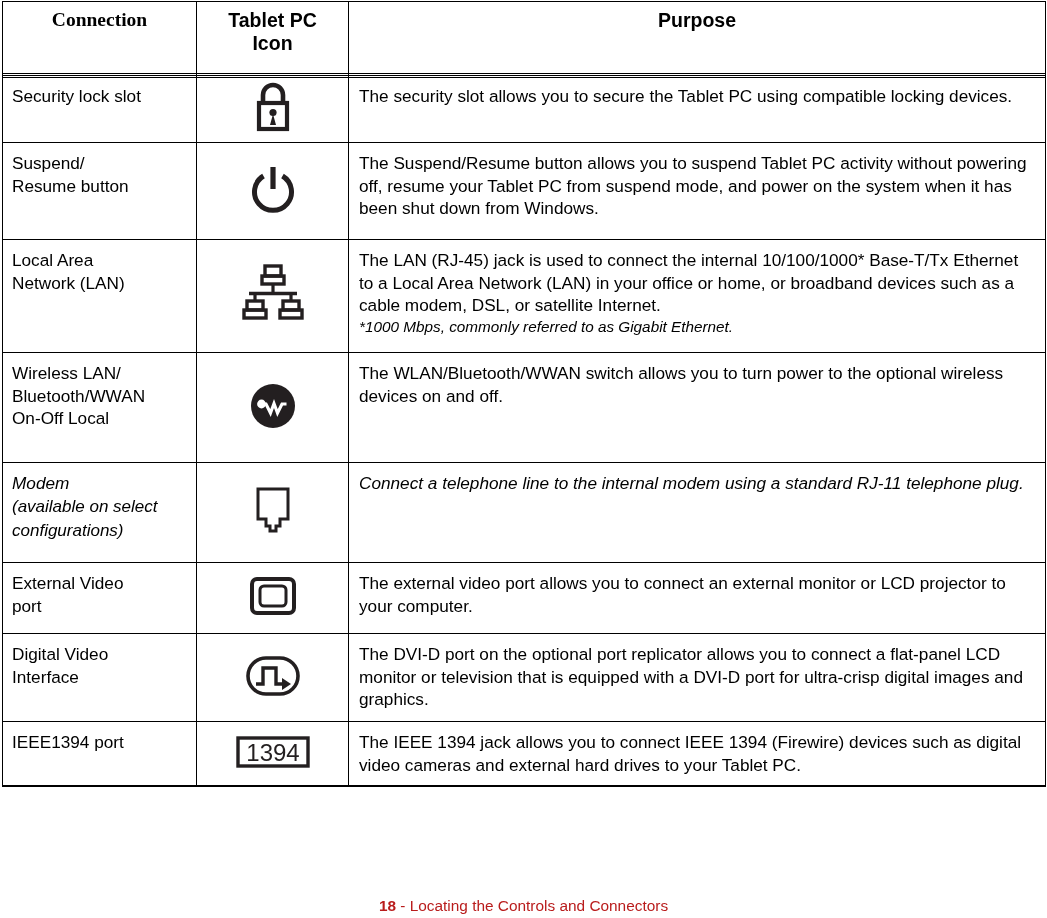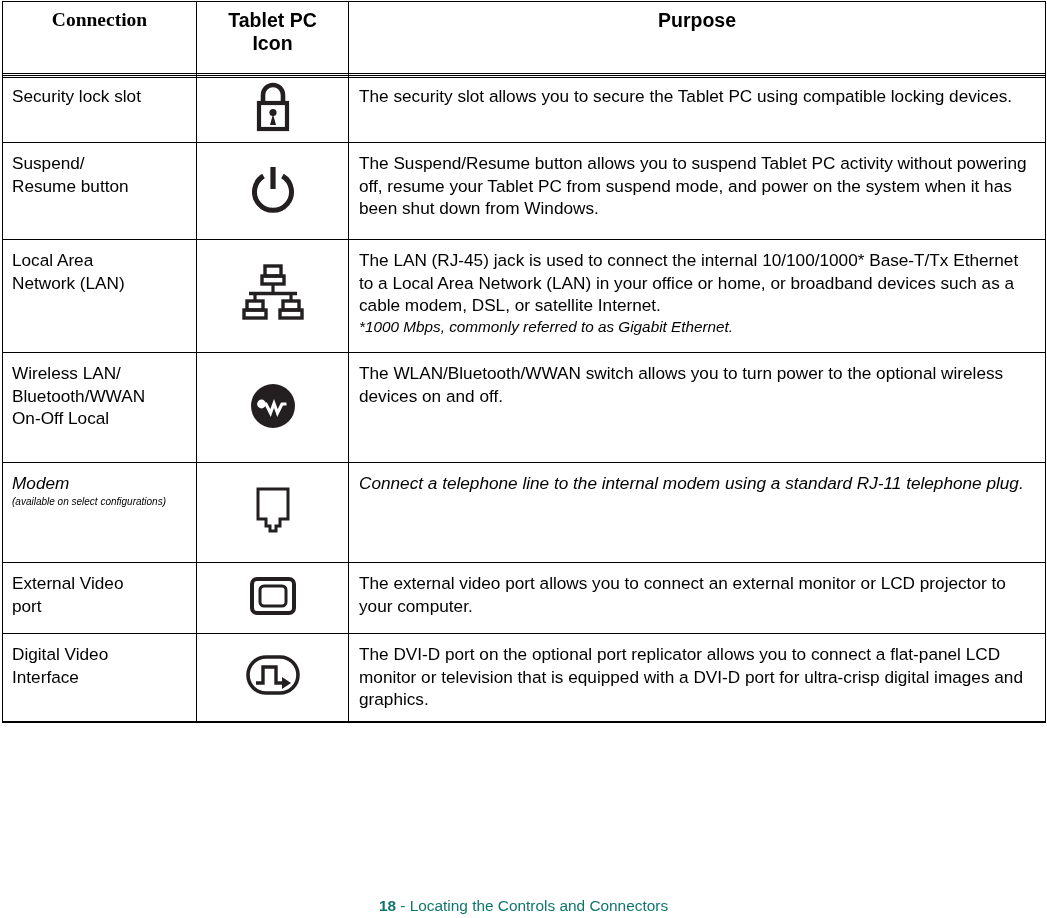--- a/index.html
+++ b/index.html
@@ -86,21 +86,21 @@
     vertical-align: middle;
     padding: 4px 2px;
   }
   tbody tr td.cell-purpose {
     font-size: 17.2px;
     line-height: 1.31;
     padding: 9px 10px 9px 10px;
   }
 
   .sub-note {
-    font-size: 10px;
+    font-size: 17px;
     line-height: 1.42;
     display: block;
   }
   .foot-italic {
     font-style: italic;
     font-size: 15.3px;
     display: block;
     line-height: 1.3;
   }
 
@@ -113,21 +113,21 @@
 
   
   .footer {
     position: absolute;
     left: 0;
     top: 898px;
     width: 1047px;
     text-align: center;
     font-size: 15.4px;
     line-height: 1;
-    color: #0f766e;
+    color: #b91c1c;
   }
   .footer .pg { font-weight: bold; }
 
   
   .r1 { height: 67px; }
   .r2 { height: 97px; }
   .r3 { height: 113px; }
   .r4 { height: 110px; margin-left: 39px; }
   .r5 { height: 100px; font-style: italic; }
   .r6 { height: 71px; }
@@ -285,20 +285,32 @@
             <svg width="56" height="44" viewBox="0 0 56 44" aria-hidden="true">
               <rect x="3" y="4" width="50" height="36" rx="18" ry="18" fill="none" stroke="#231f20" stroke-width="3.6"></rect>
               <path d="M11 30 H18 V14 H31 V30 H39" fill="none" stroke="#231f20" stroke-width="3.4" stroke-linejoin="miter" stroke-linecap="butt"></path>
               <path d="M37 24 L46 30 L37 36 Z" fill="#231f20"></path>
             </svg>
           </span>
         </td>
         <td class="cell-purpose">The DVI-D port on the optional port replicator allows you to connect a flat-panel LCD monitor or television that is equipped with a DVI-D port for ultra-crisp digital images and graphics.</td>
       </tr>
 
+      <tr class="r8">
+        <td class="cell-connection">IEEE1394 port</td>
+        <td class="cell-icon">
+          <span class="icon-wrap">
+            <svg width="74" height="32" viewBox="0 0 74 32" aria-hidden="true">
+              <rect x="2" y="2" width="70" height="28" fill="#ffffff" stroke="#231f20" stroke-width="3.4"></rect>
+              <text x="37" y="25" text-anchor="middle" font-family="Liberation Sans, sans-serif" font-size="24" fill="#231f20">1394</text>
+            </svg>
+          </span>
+        </td>
+        <td class="cell-purpose">The IEEE 1394 jack allows you to connect IEEE 1394 (Firewire) devices such as digital video cameras and external hard drives to your Tablet PC.</td>
+      </tr>
 
     </tbody>
   </table>
 
   <div class="dbl-rule"></div>
 
   <div class="footer">
     <span class="pg">18</span><span> - </span><span>Locating the Controls and Connectors</span>
   </div>
 

